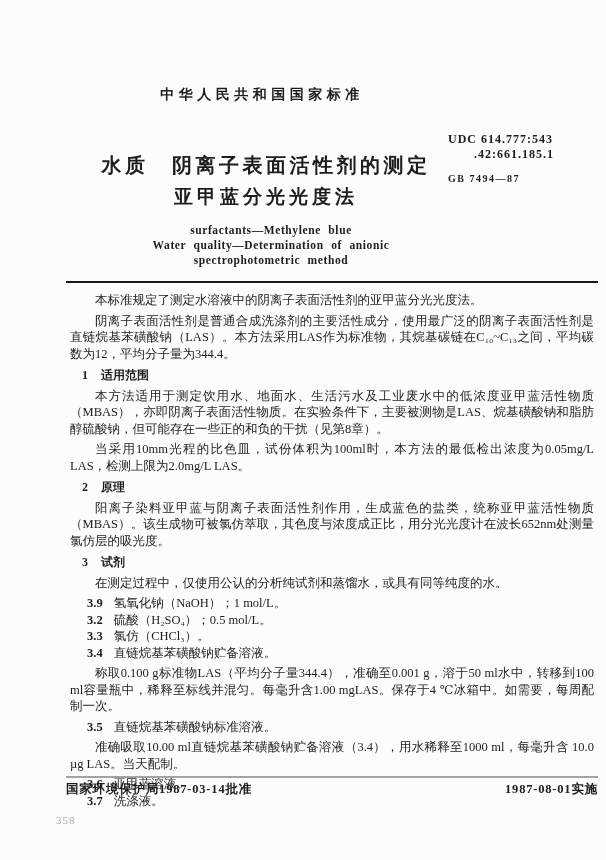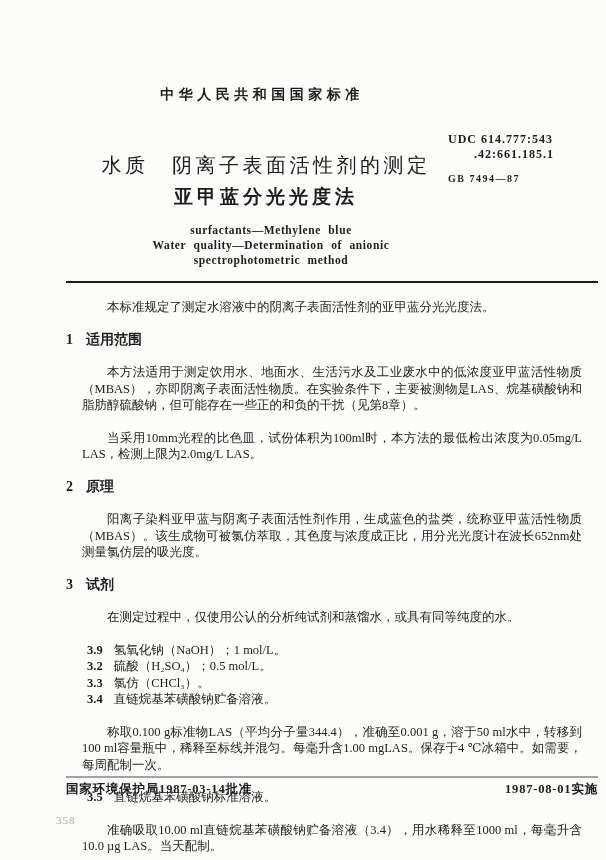--- a/index.html
+++ b/index.html
@@ -22,21 +22,21 @@
     letter-spacing: 4.5px;
     white-space: nowrap;
   }
   .title-block {
     margin: 24px 0 0 66px;
     width: 400px;
     text-align: center;
   }
   .title-line1 {
     font-size: 20px;
-    font-weight: normal;
+    font-weight: bold;
     letter-spacing: 3.5px;
     white-space: nowrap;
     margin-top: 48px;
   }
   .title-line2 {
     margin-top: 5px;
     font-size: 19px;
     font-weight: bold;
     letter-spacing: 4px;
     white-space: nowrap;
@@ -66,22 +66,22 @@
     height: 2px;
     background: #1a1a1a;
   }
   .body-text {
     margin: 9px 0 0 66px;
     width: 532px;
     font-size: 12.5px;
     line-height: 16.5px;
     text-align: justify;
   }
-  .para { text-indent: 2em; margin: 16px; }
-  .sec-heading { margin: 5px 0 4px 0; font-weight: bold; font-size: 14px; }
+  .para { text-indent: 2em; margin: 4px; }
+  .sec-heading { margin: 5px 0 4px 16px; font-weight: bold; font-size: 12px; }
   .sec-num { margin-right: 13px; }
   .item { margin: 0; padding-left: 21px; text-indent: 0; }
   .item-num { font-weight: bold; margin-right: 11px; }
   .footer {
     position: absolute;
     left: 66px;
     right: 8px;
     top: 776px;
     border-top: 2px solid #a3a3a3;
   }
@@ -124,20 +124,21 @@
     <div>surfactants—Methylene blue</div>
     <div>Water quality—Determination of anionic</div>
     <div>spectrophotometric method</div>
   </div>
 
   <div class="top-rule"></div>
 
   <div class="body-text">
 
     <p class="para">本标准规定了测定水溶液中的阴离子表面活性剂的亚甲蓝分光光度法。</p>
+    <p class="para">阴离子表面活性剂是普通合成洗涤剂的主要活性成分，使用最广泛的阴离子表面活性剂是直链烷基苯磺酸钠（LAS）。本方法采用LAS作为标准物，其烷基碳链在C₁₀~C₁₃之间，平均碳数为12，平均分子量为344.4。</p>
 
     <div class="sec-heading">
       <span class="sec-num">1</span><span>适用范围</span>
     </div>
     <p class="para">本方法适用于测定饮用水、地面水、生活污水及工业废水中的低浓度亚甲蓝活性物质（MBAS），亦即阴离子表面活性物质。在实验条件下，主要被测物是LAS、烷基磺酸钠和脂肪醇硫酸钠，但可能存在一些正的和负的干扰（见第8章）。</p>
     <p class="para">当采用10mm光程的比色皿，试份体积为100ml时，本方法的最低检出浓度为0.05mg/L LAS，检测上限为2.0mg/L LAS。</p>
 
     <div class="sec-heading">
       <span class="sec-num">2</span><span>原理</span>
     </div>

